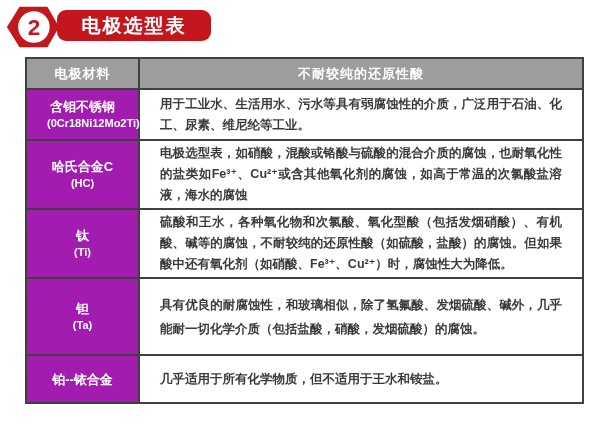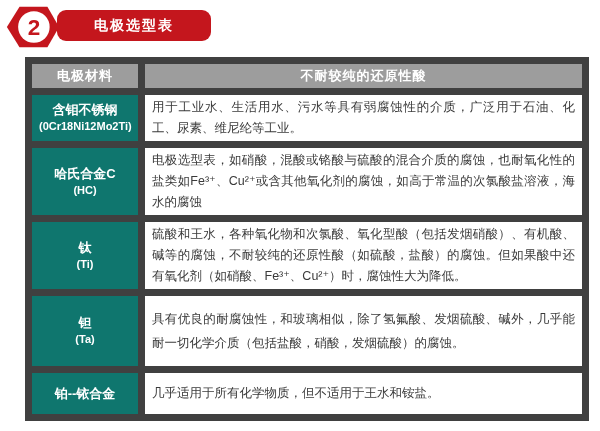--- a/index.html
+++ b/index.html
@@ -13,63 +13,63 @@
 
   
   .hdr { position: absolute; left: 0; top: 0; width: 600px; height: 56px; }
   .hex-badge { position: absolute; left: 6px; top: 4px; width: 54px; height: 46px; }
   .title-pill {
     position: absolute; left: 57px; top: 10px;
     width: 154px; height: 31px;
     background: #c4161d;
     border-radius: 9px;
     display: flex; align-items: center; justify-content: center;
-    color: #ffffff; font-size: 14px; font-weight: bold;
+    color: #ffffff; font-size: 19px; font-weight: bold;
     letter-spacing: 2px;
   }
 
   
   table.sel {
     position: absolute; left: 25px; top: 57px;
     width: 557px;
     border-collapse: collapse;
     table-layout: fixed;
   }
   table.sel col.c1 { width: 113px; }
   table.sel col.c2 { width: 444px; }
   table.sel th, table.sel td {
-    border: 7px solid #404040;
+    border: 2px solid #404040;
     vertical-align: middle;
-    padding: 2px 7px;
+    padding: 2px 20px;
     box-sizing: border-box;
   }
   table.sel { border: 2px solid #2e2e2e; }
   table.sel thead th {
     background: #9d9d9d;
     color: #ffffff;
     font-size: 13px; font-weight: bold;
     height: 31px;
     text-align: center;
     letter-spacing: 1px;
     border-bottom-width: 2px;
   }
   td.mat {
-    background: #0f766e;
+    background: #a21caf;
     color: #ffffff;
     text-align: center;
     font-weight: bold;
     font-size: 13px;
     line-height: 17px;
     padding: 2px 2px;
   }
   td.mat .code { font-size: 11px; }
   td.desc {
     background: #ffffff;
     color: #3a3a3a;
-    font-weight: normal;
+    font-weight: bold;
     font-size: 12.5px;
     line-height: 21px;
     text-align: justify;
     padding: 2px 9px;
   }
   tbody tr:nth-child(1) { height: 51px; }
   tbody tr:nth-child(2) { height: 48px; }
   tbody tr:nth-child(3) { height: 64px; }
   tbody tr:nth-child(4) { height: 77px; }
   tbody tr:nth-child(5) { height: 48px; }

